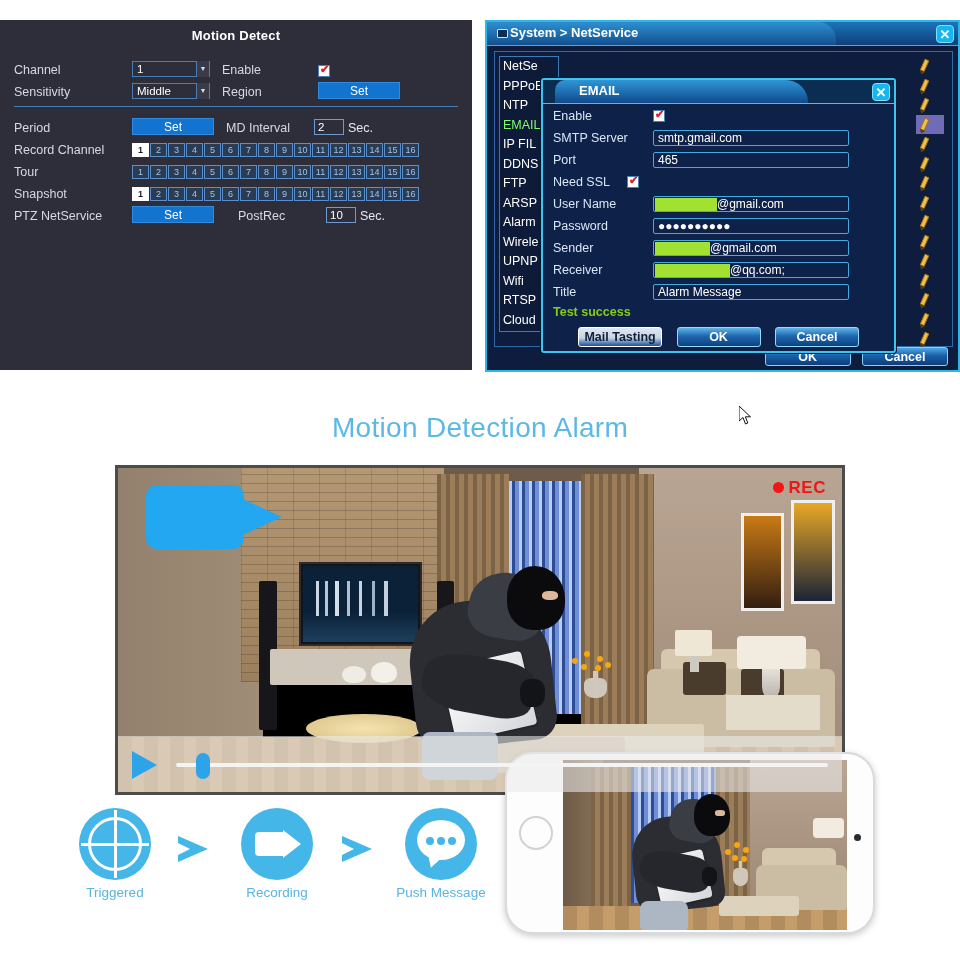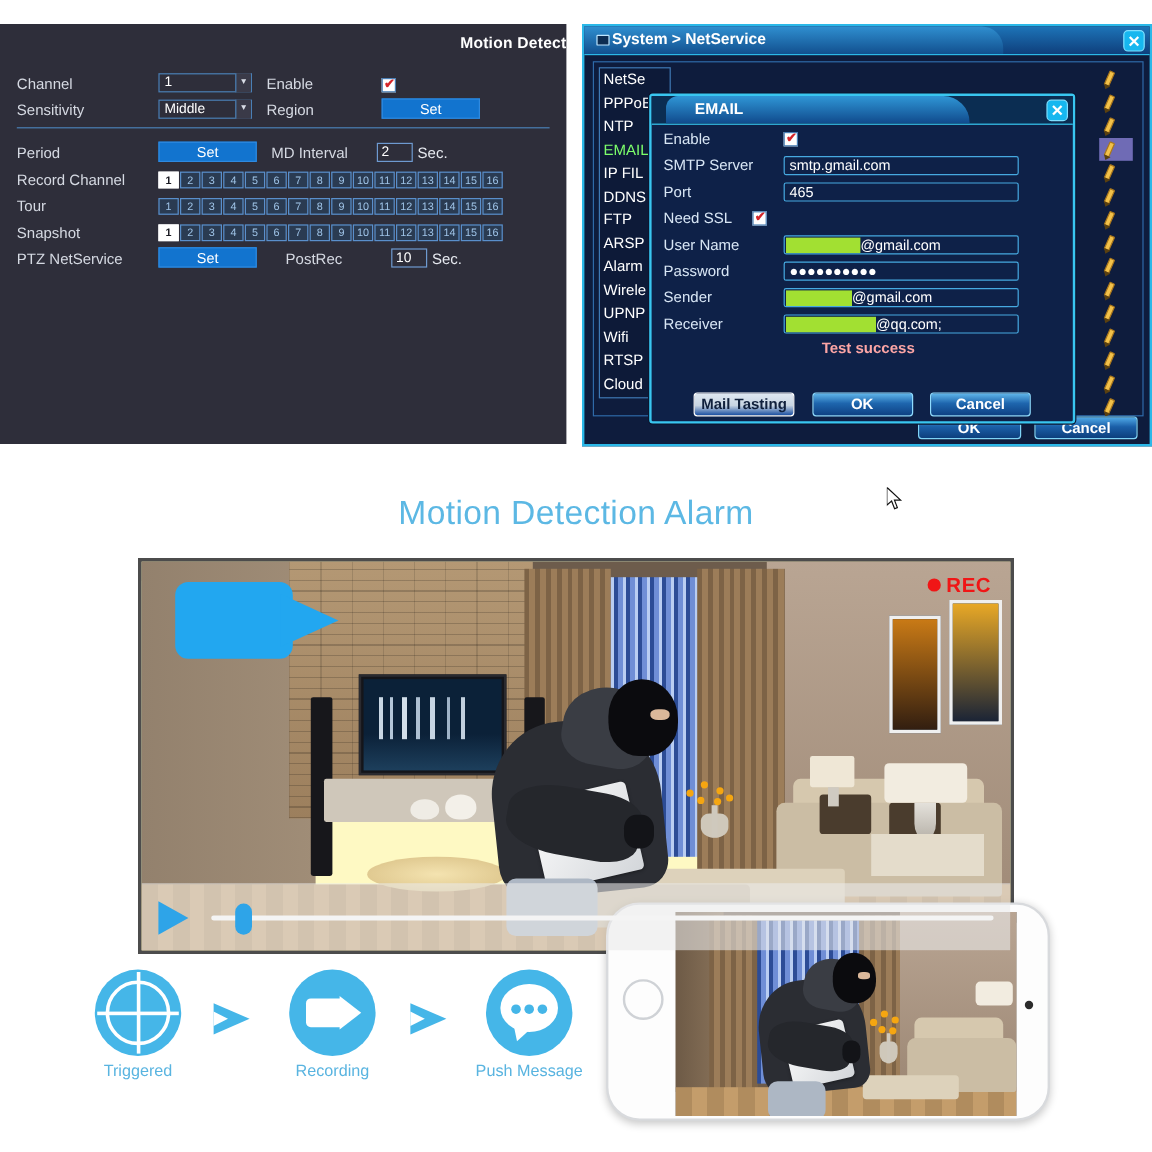--- a/index.html
+++ b/index.html
@@ -14,21 +14,21 @@
   
   #top-strip { position:absolute; left:0; top:0; width:960px; height:372px; background:#fff; }
 
   
   #md-panel {
     position:absolute; left:0; top:20px; width:472px; height:350px;
     background:#2e2e3a;
     color:#e6e9ef;
     font-size:12.5px;
   }
-  #md-title { text-align:right; font-weight:bold; color:#ffffff; font-size:13px; padding-top:8px; letter-spacing:.2px;}
+  #md-title { text-align:center; font-weight:bold; color:#ffffff; font-size:13px; padding-top:8px; letter-spacing:.2px;}
   .md-rows { padding:12px 14px 0 14px; }
   .md-row { display:flex; align-items:flex-end; height:22px; }
   .md-lbl { width:118px; color:#d5d9e2; font-size:12.5px; }
   .dv-select {
     width:78px; height:16px; background:#2e2e3a; border:1px solid #4a7fb5;
     color:#fff; font-size:11.5px; line-height:14px; padding-left:4px; position:relative;
     display:inline-block;
   }
   .dv-select .arrow {
     position:absolute; right:0; top:-1px; width:13px; height:16px;
@@ -134,41 +134,41 @@
   .ef-lbl { width:100px; color:#d8e6f5; font-size:12.5px; }
   .ef-in {
     position:relative; width:196px; height:16px; background:#0e2148;
     border:1px solid #46a9e0; border-radius:2px; color:#ffffff; font-size:12px;
     line-height:14px; padding-left:4px; overflow:hidden; white-space:nowrap;
   }
   .ef-in .redact { position:absolute; left:1px; top:1px; height:13px; background:#a2e032; }
   .ef-in .aftertxt { position:relative; z-index:2; }
   .ef-cbx { width:12px; height:12px; background:#fff; border:1px solid #4a7fb5; position:relative; display:inline-block; }
   .ef-cbx:after { content:"\2714"; position:absolute; left:1px; top:-3px; font-size:11px; color:#d4262a; font-weight:bold; }
-  #test-success { margin-left:10px; color:#fca5a5; font-size:12.5px; font-weight:bold; margin-top:3px;text-align:center; }
+  #test-success { margin-left:10px; color:#84cc16; font-size:12.5px; font-weight:bold; margin-top:3px; }
   #email-btns { position:absolute; bottom:8px; left:0; width:100%; text-align:center; }
   .em-btn {
     display:inline-block; width:84px; height:20px; line-height:19px; text-align:center;
     color:#ffffff; font-size:12.5px; font-weight:bold; margin:0 5px;
     background:linear-gradient(to bottom,#5fb5ea 0%,#1e66ae 45%,#0e4183 100%);
     border:1px solid #8fdcff; border-radius:3px;
   }
   .em-btn.focused { background:linear-gradient(to bottom,#dfe8f2 0%,#c7d4e2 55%,#1a4ea0 100%); color:#10203c; border-color:#ffffff; }
   #cursor { position:absolute; left:196px; top:302px; width:13px; height:19px; z-index:40; }
 
   
   #headline {
     position:absolute; left:0; top:412px; width:960px; text-align:center;
     color:#5cb8e4; font-size:28px; letter-spacing:.3px;
   }
 
   
   #video-wrap { position:absolute; left:115px; top:465px; width:730px; height:330px; }
   #video-frame {
-    position:absolute; inset:0; border:3px solid #4c4c4c; overflow:hidden; background:#fef9c3;
+    position:absolute; inset:0; border:3px solid #4c4c4c; overflow:hidden; background:#000000;
   }
   .scene { position:absolute; inset:0; }
   
   .wall-left { position:absolute; left:0; top:0; width:20%; height:88%; background:linear-gradient(to right,#93816d,#a08d77); }
   .stone { position:absolute; left:17%; top:0; width:28%; height:66%;
     background:
       repeating-linear-gradient(0deg, rgba(0,0,0,.18) 0 1px, rgba(255,255,255,0) 1px 9px),
       repeating-linear-gradient(90deg, rgba(0,0,0,.12) 0 1px, rgba(255,255,255,0) 1px 26px),
       linear-gradient(to bottom,#b49874,#9c7f5d);
   }
@@ -524,20 +524,24 @@
                 <span class="ef-in">●●●●●●●●●●</span>
               </div>
               <div class="ef-row">
                 <span class="ef-lbl">Sender</span>
                 <span class="ef-in"><span class="redact" style="width: 55px; background: rgb(162, 224, 50);"></span><span class="aftertxt" style="margin-left: 52px;">@gmail.com</span></span>
               </div>
               <div class="ef-row">
                 <span class="ef-lbl">Receiver</span>
                 <span class="ef-in"><span class="redact" style="width: 75px; background: rgb(162, 224, 50);"></span><span class="aftertxt" style="margin-left: 72px;">@qq.com;</span></span>
               </div>
+              <div class="ef-row">
+                <span class="ef-lbl">Title</span>
+                <span class="ef-in">Alarm Message</span>
+              </div>
             </div>
           <div id="test-success">Test success</div>
           <div id="email-btns">
             <span class="em-btn focused">Mail Tasting</span>
             <span class="em-btn">OK</span>
             <span class="em-btn">Cancel</span>
           </div>
           <svg id="cursor" viewBox="0 0 13 19">
             <polygon points="0,0 0,15 4,11.5 6.5,18 8.8,17 6.4,10.8 11.5,10.8" fill="#ffffff" stroke="#111111" stroke-width="1"></polygon>
           </svg>

